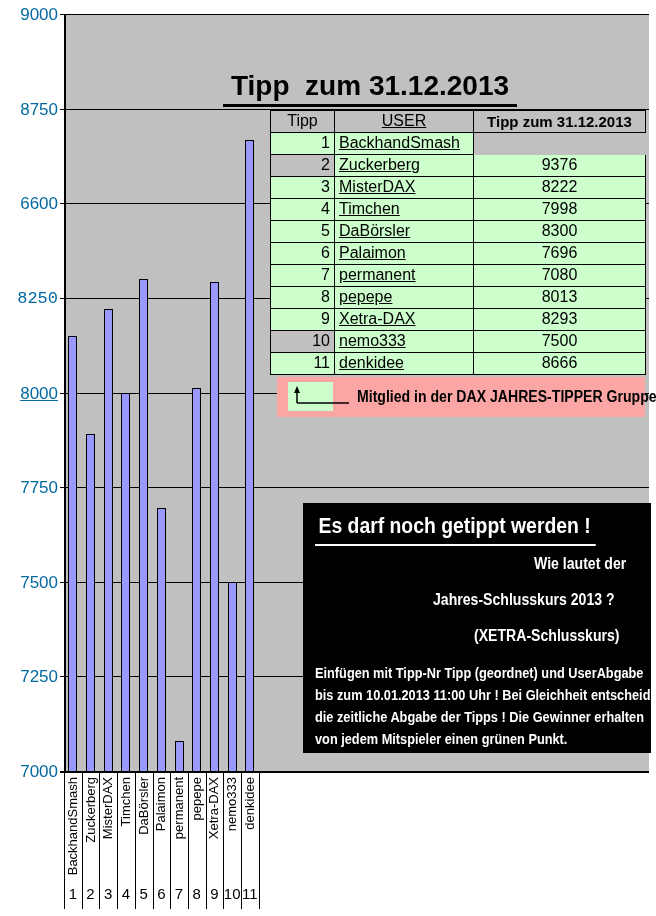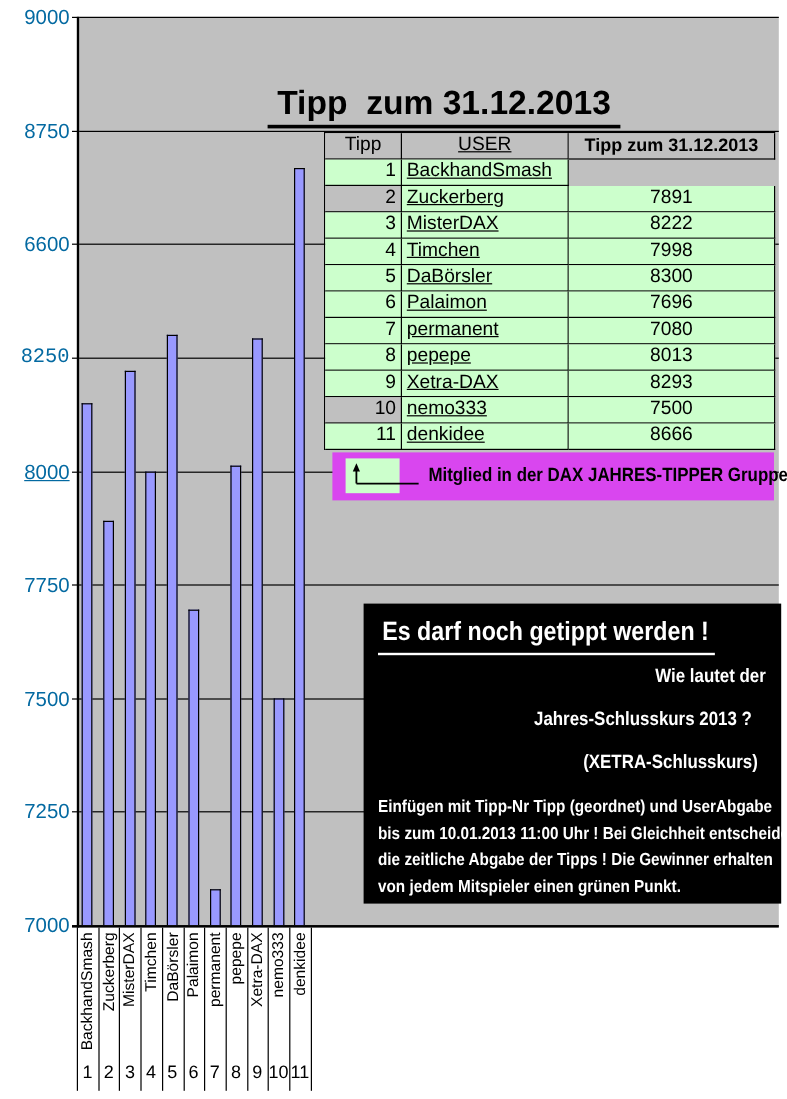--- a/index.html
+++ b/index.html
@@ -31,30 +31,30 @@
            font-size:16px; line-height:20px; overflow:hidden; }
   .col-tipp { width:64px; text-align:right; padding-right:4px; }
   .col-user { width:139px; text-align:left; padding-left:4px;text-decoration:underline; }
   .col-value { width:172px; text-align:center; }
   .thead .tcell { background:#c0c0c0; text-align:center; padding:0; }
   .thead .col-value { font-weight:bold; font-size:15px; line-height:21px; }
   .tbody .tcell { background:#ccffcc; }
   .tbody .tcell.gray { background:#c0c0c0; }
 
   
-  #legend-box { position:absolute; left:277px; top:377px; width:368px; height:40px; background:#d946ef; }
+  #legend-box { position:absolute; left:277px; top:377px; width:368px; height:40px; background:#fca5a5; }
   #legend-marker { position:absolute; left:11px; top:5px; width:45px; height:29px; background:#ccffcc; }
   #legend-icon { position:absolute; left:16px; top:8px; }
   #legend-label { position:absolute; left:80px; top:0; height:40px; line-height:40px;
                   font-size:16px; font-weight:bold; color:#000; white-space:nowrap;
                   transform:scaleX(0.88); transform-origin:0 50%; }
 
   
   #announcement-box { position:absolute; left:303px; top:503px; width:348px; height:250px;
-                      background:#000000; color:#ffffff; padding:6px 0 0 12px; }
+                      background:#000000; color:#ffffff; padding:6px 12px 0 12px; }
   .cond { display:inline-block; transform:scaleX(0.88); transform-origin:0 50%; white-space:nowrap; }
   #announcement-headline { font-size:22px; font-weight:bold; line-height:34px; }
   #announcement-headline .cond { border-bottom:2px solid #ffffff; padding:0 6px 1px 4px; }
   .question-line { font-size:16px; font-weight:bold; line-height:36px;text-align:right; }
   .details { margin-top:8px; }
   .details-line { font-size:14.5px; font-weight:bold; line-height:22px; }
 </style>
 </head>
 <body>
 
@@ -150,21 +150,21 @@
         <div class="tcell col-user">USER</div>
         <div class="tcell col-value">Tipp  zum 31.12.2013</div>
       </div>
       <div class="trow tbody">
         <div class="tcell col-tipp">1</div>
         <div class="tcell col-user">BackhandSmash</div>
       </div>
       <div class="trow tbody">
         <div class="tcell col-tipp gray">2</div>
         <div class="tcell col-user">Zuckerberg</div>
-        <div class="tcell col-value">7891</div>
+        <div class="tcell col-value">9376</div>
       </div>
       <div class="trow tbody">
         <div class="tcell col-tipp">3</div>
         <div class="tcell col-user">MisterDAX</div>
         <div class="tcell col-value">8222</div>
       </div>
       <div class="trow tbody">
         <div class="tcell col-tipp">4</div>
         <div class="tcell col-user">Timchen</div>
         <div class="tcell col-value">7998</div>

